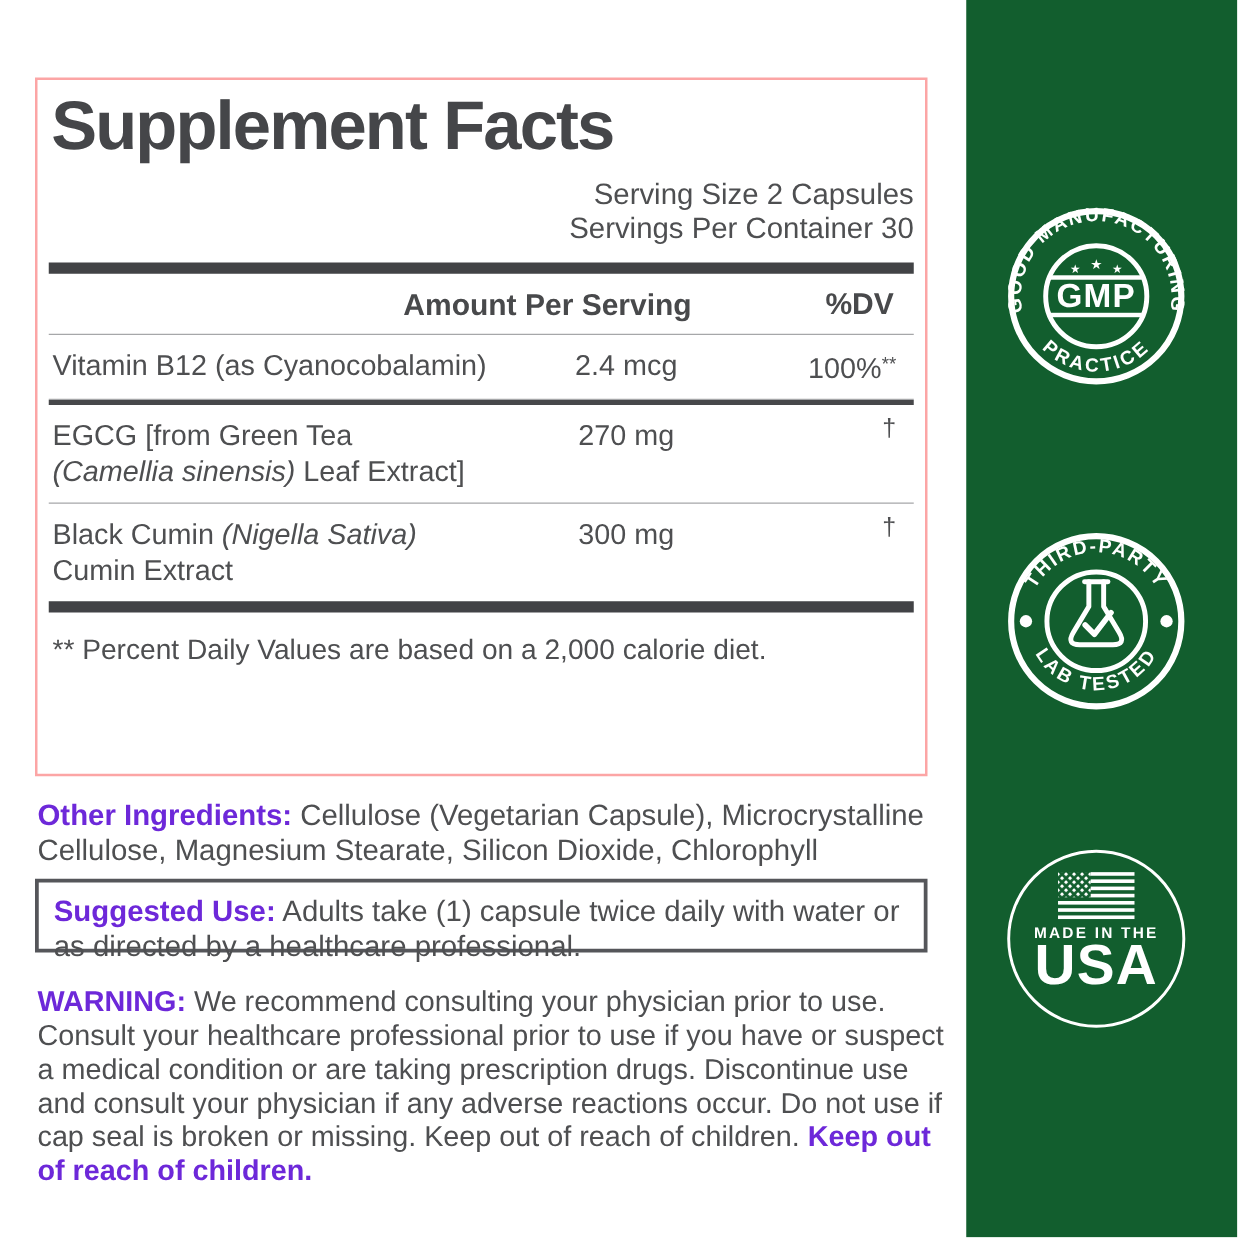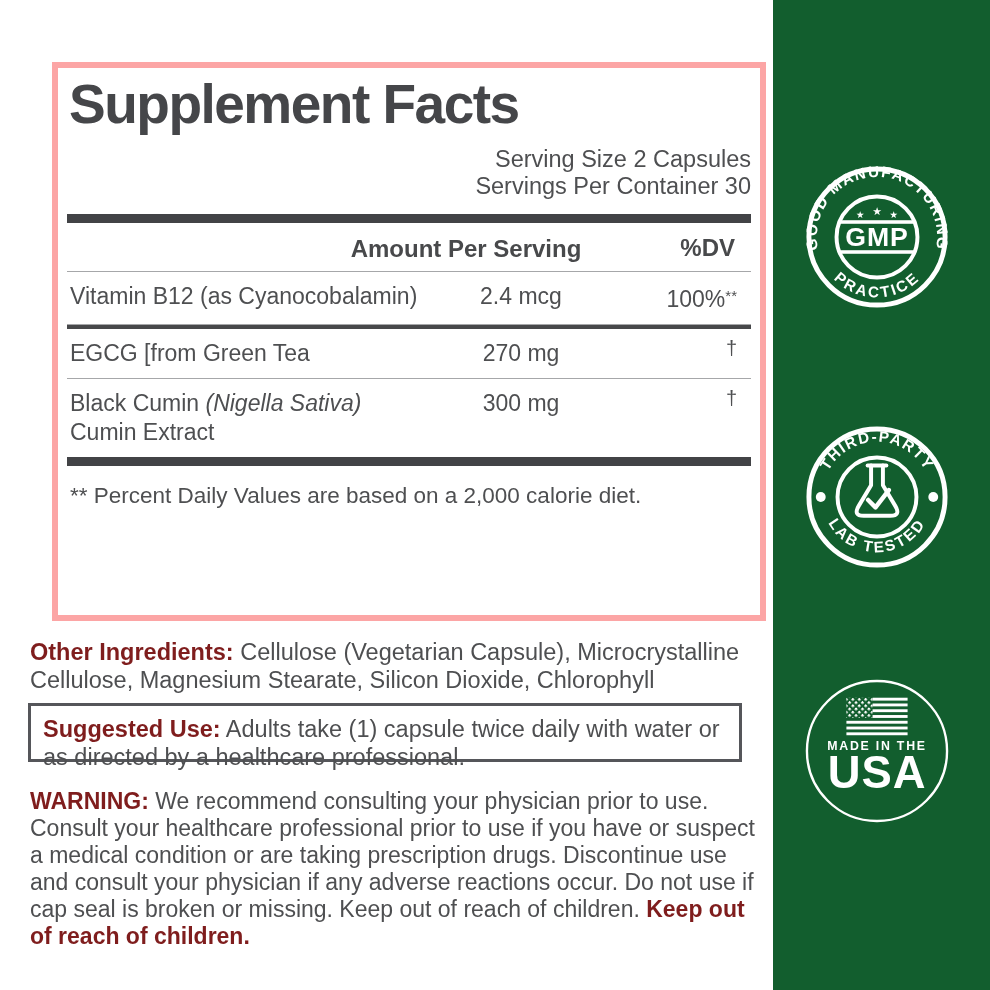--- a/index.html
+++ b/index.html
@@ -2,21 +2,21 @@
 <html><head>
 <meta charset="utf-8">
 <style>
   * { margin:0; padding:0; box-sizing:border-box; }
   html,body { width:990px; height:990px; background:#ffffff;
               font-family:"Liberation Sans","DejaVu Sans",sans-serif; color:#4e4f51; }
   .page { position:relative; width:990px; height:990px; overflow:hidden; background:#fff; }
 
   
   .facts-box { position:absolute; left:28px; top:62px; width:714px; height:559px;
-               border:6px solid #fca5a5; background:#fff; padding:0 9px;margin-left:24px; }
+               border:2px solid #fca5a5; background:#fff; padding:0 9px; }
   .facts-title { font-size:55px; font-weight:800; letter-spacing:-1.5px; color:#454649;
                  margin:6px 2px 0 2px; line-height:1.1; }
   .serving-line { font-size:23.5px; line-height:27.5px; margin-left:3px; color:#4e4f51;text-align:right; }
   .serving-line:first-of-type { margin-top:11px; }
   .bar { height:9px; background:#424346; }
   .bar.top { margin-top:13px; }
   .sep { height:1px; background:#a6a7a9; }
   .sep-md { height:4px; background:#47484a; }
   .head-row { position:relative; height:48px; }
   .amount-head { position:absolute; left:399px; top:12px; transform:translateX(-50%);
@@ -33,21 +33,21 @@
   .fnotes { padding:17px 0 0 3px; }
   .fnote { font-size:22.5px; line-height:26px; margin-bottom:9px; }
 
   
   .other-ing { position:absolute; left:30px; top:639px; width:728px;
                font-size:23.5px; line-height:27.5px; }
   .use-box { position:absolute; left:28px; top:703px; width:714px; height:59px;
              border:3px solid #55565a; padding:10px 12px; font-size:23.5px; line-height:27.5px; }
   .warning { position:absolute; left:30px; top:788px; width:732px;
              font-size:23px; line-height:27px; }
-  .bold { font-weight:bold; color:#7f1d1d; }
+  .bold { font-weight:bold; color:#6d28d9; }
 
   
   .sidebar { position:absolute; left:773px; top:0; width:217px; height:990px; background:#125e2e; }
   .badge { position:absolute; left:803px; width:148px; height:148px; }
   .badge text { fill:#fff; font-family:"Liberation Sans","DejaVu Sans",sans-serif; }
   .arc-txt { font-size:15.5px; font-weight:bold; letter-spacing:1.6px; }
   .arc-txt.sm { letter-spacing:2.4px; }
   .gmp-big { font-size:27px; font-weight:800; letter-spacing:1px; }
   .star { font-size:9.5px; text-anchor:middle; }
   .star.mid { font-size:11px; }
@@ -77,20 +77,21 @@
       <span class="amt">2.4 mcg</span>
       <span class="dv"><span>100%</span><sup>**</sup></span>
     </div>
     <div class="sep"></div>
 
     <div class="sep-md"></div>
 
     <div class="frow">
       <span class="nm">
         <div>EGCG [from Green Tea</div>
+        <div class="l2"><span class="it">(Camellia sinensis)</span><span> Leaf Extract]</span></div>
       </span>
       <span class="amt">270 mg</span>
       <span class="dv dagger">†</span>
     </div>
     <div class="sep"></div>
 
     <div class="frow">
       <span class="nm">
         <div><span>Black Cumin </span><span class="it">(Nigella Sativa)</span></div>
         <div class="l2">Cumin Extract</div>

